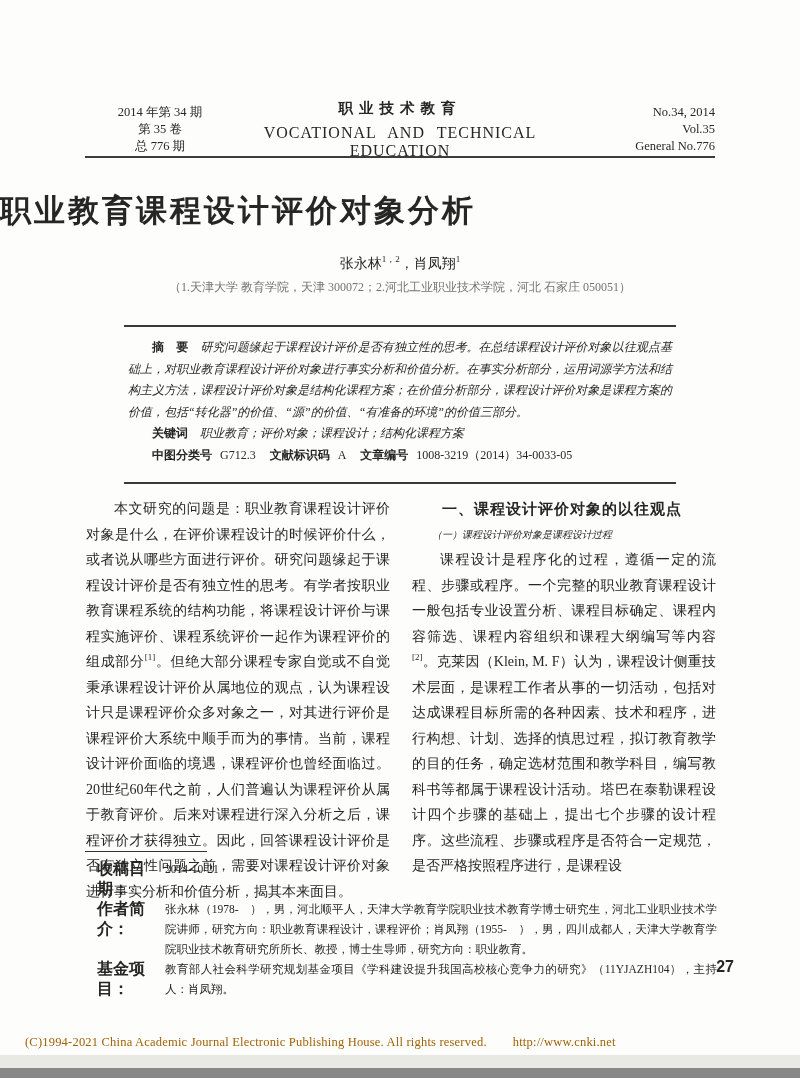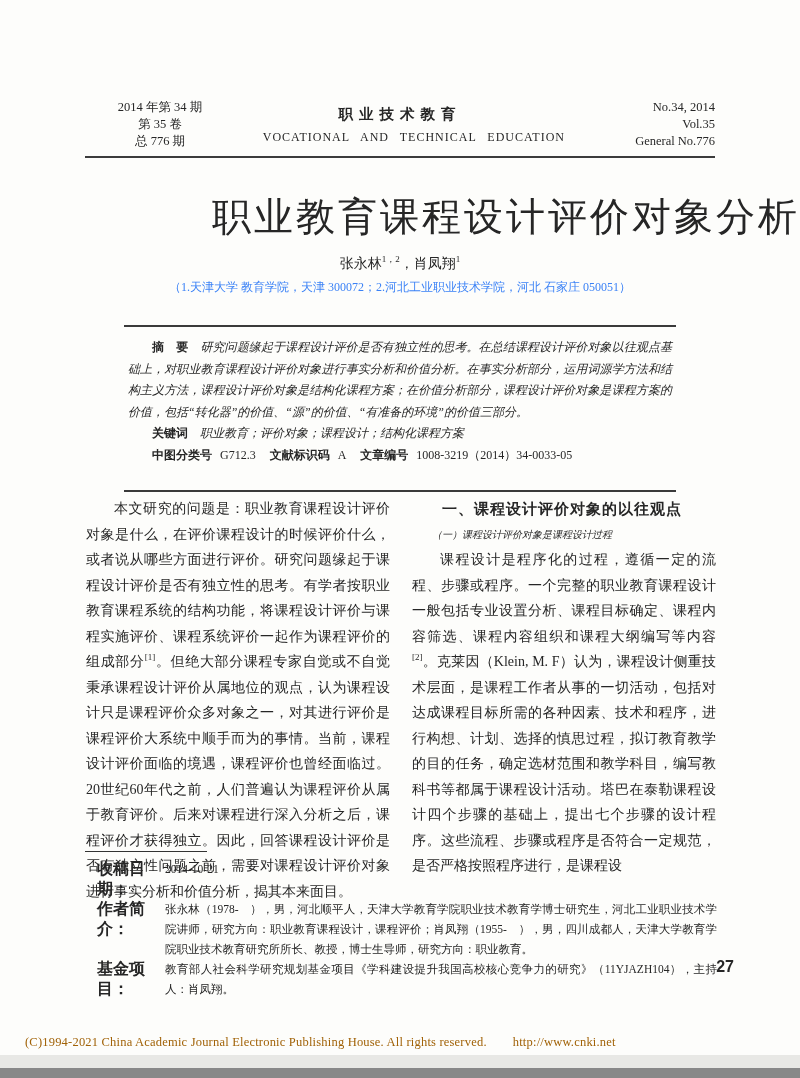--- a/index.html
+++ b/index.html
@@ -6,33 +6,33 @@
   .page{
     position:relative;width:800px;height:1068px;margin:0 auto;
     background:#fdfdfb;overflow:hidden;color:#262626;
     font-family:"Liberation Serif","DejaVu Serif",serif;
   }
   
   .journal-header{position:absolute;top:99px;left:85px;width:630px;display:flex;align-items:center;}
   .jh-left{width:150px;text-align:center;font-size:12.5px;line-height:17px;}
   .jh-center{flex:1;text-align:center;}
   .jh-center .cn{font-size:14.5px;letter-spacing:6px;font-weight:bold;}
-  .jh-center .en{font-size:12px;letter-spacing:1px;word-spacing:7px;margin-top:6px;text-align:right;}
+  .jh-center .en{font-size:16px;letter-spacing:1px;word-spacing:7px;margin-top:6px;}
   .jh-right{width:150px;text-align:right;font-size:12.5px;line-height:17px;}
   .header-rule{position:absolute;top:156px;left:85px;width:630px;border-top:2.5px solid #3c3c3c;}
   
-  .article-title{position:absolute;top:190px;left:0;width:100%;text-align:right;
-    font-size:39px;font-weight:normal;letter-spacing:3px;}
+  .article-title{position:absolute;top:190px;left:0;width:100%;text-align:left;
+    font-size:31px;font-weight:bold;letter-spacing:3px;}
   .authors{position:absolute;top:253px;left:0;width:100%;text-align:center;font-size:14px;}
   .authors sup{font-size:9px;}
-  .affiliation{position:absolute;top:279px;left:0;width:100%;text-align:center;font-size:12px;color:#3b82f6;}
+  .affiliation{position:absolute;top:279px;left:0;width:100%;text-align:center;font-size:12px;color:#737373;}
   
   .abstract-box{position:absolute;top:325px;left:124px;width:552px;
     border-top:2px solid #3a3a3a;border-bottom:2px solid #3a3a3a;
-    padding:10px 4px 24px 4px;box-sizing:border-box;}
+    padding:10px 4px 16px 4px;box-sizing:border-box;}
   .abstract-box p{margin:0;font-size:12px;line-height:21.5px;text-align:justify;text-indent:2em;}
   .kai{font-style:italic;}
   .blabel{font-weight:bold;font-style:normal;font-family:"Liberation Sans","DejaVu Sans",sans-serif;font-size:12px;}
   .clc-line .val{font-style:normal;margin-right:14px;}
   .clc-line .blabel{margin-right:8px;}
   
   .columns{position:absolute;top:496px;left:86px;width:630px;display:flex;gap:22px;}
   .col{width:304px;font-size:14px;line-height:25.5px;text-align:justify;}
   .col p{margin:0;text-indent:2em;}
   .col sup{font-size:9px;line-height:0;}

